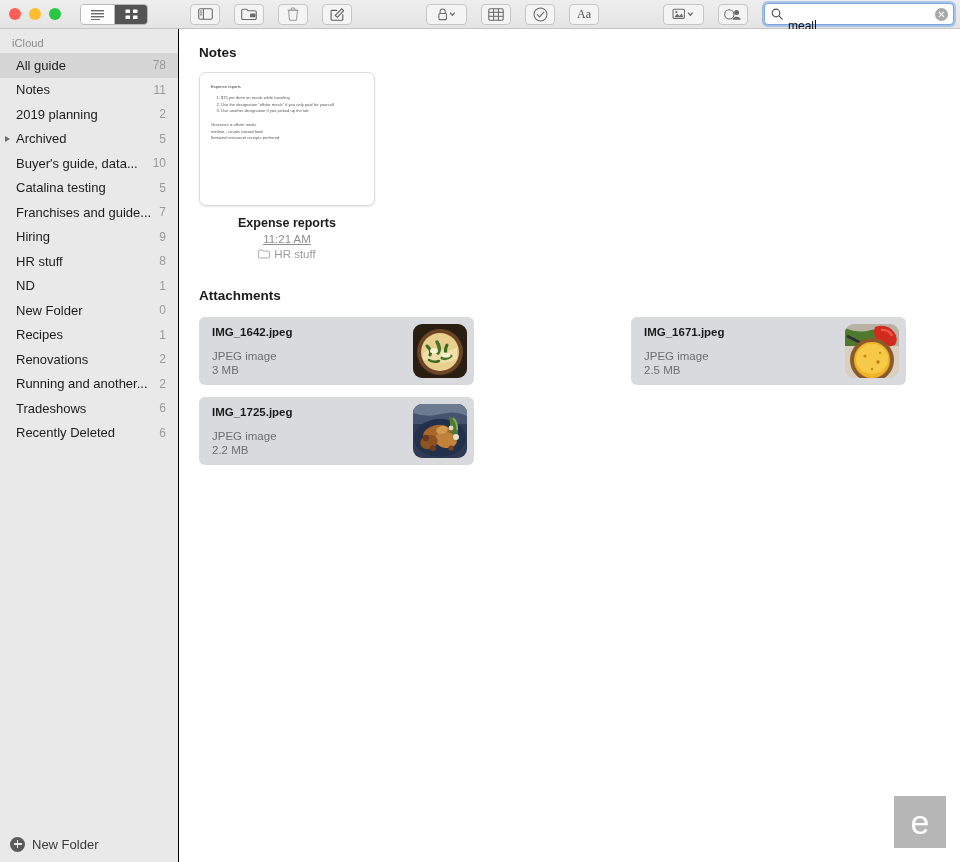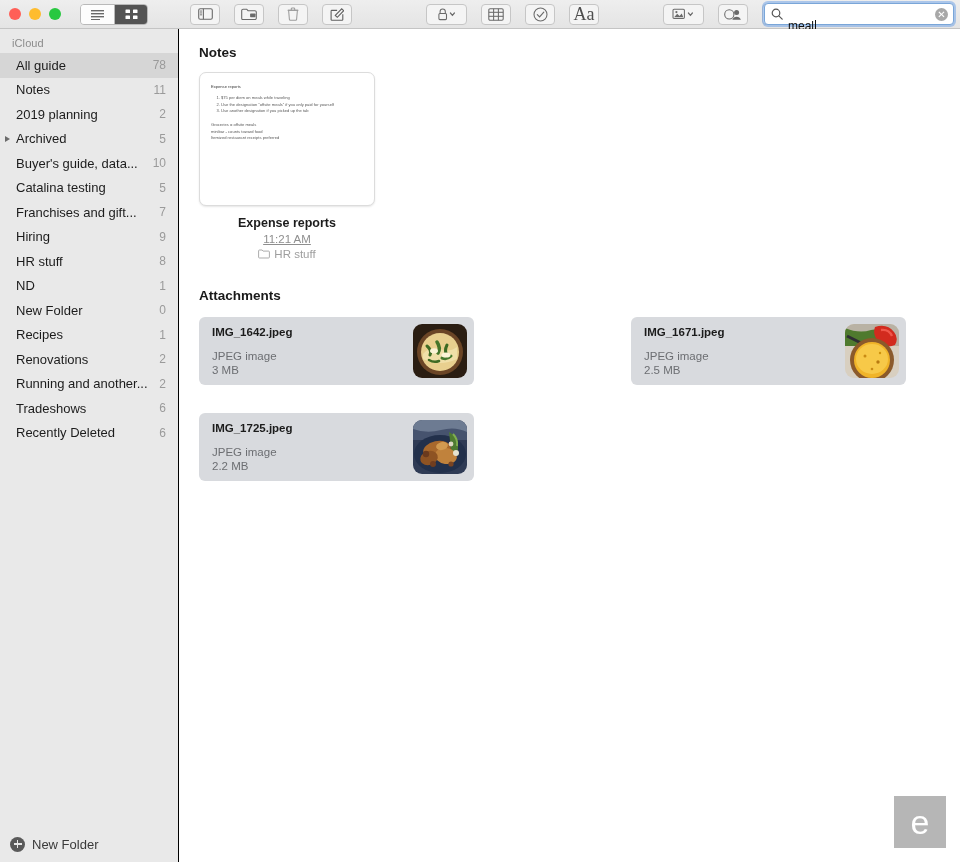--- a/index.html
+++ b/index.html
@@ -157,21 +157,21 @@
   .nm-title { font-size: 12.5px; font-weight: bold; color: #1c1c1c; }
   .nm-time { font-size: 11.5px; color: #8e8e8e; margin-top: 3px; text-decoration: underline; }
   .nm-folder {
     font-size: 11.5px; color: #9e9e9e; margin-top: 3px;
     display: flex; align-items: center; justify-content: center; gap: 4px;
   }
 
   
   .attach-grid {
     display: flex; flex-wrap: wrap;
-    gap: 28px 157px;
+    gap: 12px 157px;
   }
   .attach-card {
     width: 275px; height: 68px;
     background: #d8dade;
     border-radius: 6px;
     display: flex; align-items: center;
     padding: 0 7px 0 13px;
   }
   .ac-info { flex: 1; min-width: 0; }
   .ac-name { font-size: 11.5px; font-weight: bold; color: #1b1b1b; }
@@ -280,21 +280,21 @@
           </g>
         </svg>
       </div>
       <div class="tb-btn">
         <svg width="15" height="15" viewBox="0 0 15 15">
           <circle cx="7.5" cy="7.5" r="6.5" fill="none" stroke="#6a6a6a" stroke-width="1.05"></circle>
           <path d="M4.3 7.7 l2.3 2.3 l4.2 -4.8" fill="none" stroke="#6a6a6a" stroke-width="1.15" stroke-linecap="round"></path>
         </svg>
       </div>
       <div class="tb-btn">
-        <span style="font-size:18px;color:#4e4e4e;font-family:'Liberation Serif',serif;">Aa</span>
+        <span style="font-size:12px;color:#4e4e4e;font-family:'Liberation Serif',serif;">Aa</span>
       </div>
     </div>
 
     <div class="tb-group" style="margin-left:50px;">
       <div class="tb-btn wide">
         <svg width="24" height="14" viewBox="0 0 24 14">
           <rect x="1" y="2.2" width="11.4" height="9.2" rx="1.1" fill="none" stroke="#6a6a6a" stroke-width="1.05"></rect>
           <path d="M2.1 10.2 l3.1 -3.4 l2.3 2.2 l2.2 -2.6 l1.6 3.8 z" fill="#6a6a6a"></path>
           <circle cx="4.4" cy="5.1" r="1.1" fill="#6a6a6a"></circle>
           <path d="M16.4 6 l2 2.3 l2 -2.3" fill="none" stroke="#6a6a6a" stroke-width="1.2" stroke-linecap="round"></path>
@@ -350,21 +350,21 @@
           </div>
           <div class="sb-item">
             <span class="sb-label">Buyer's guide, data...</span>
             <span class="sb-count">10</span>
           </div>
           <div class="sb-item">
             <span class="sb-label">Catalina testing</span>
             <span class="sb-count">5</span>
           </div>
           <div class="sb-item">
-            <span class="sb-label">Franchises and gift...</span>
+            <span class="sb-label">Franchises and guide...</span>
             <span class="sb-count">7</span>
           </div>
           <div class="sb-item">
             <span class="sb-label">Hiring</span>
             <span class="sb-count">9</span>
           </div>
           <div class="sb-item">
             <span class="sb-label">HR stuff</span>
             <span class="sb-count">8</span>
           </div>

